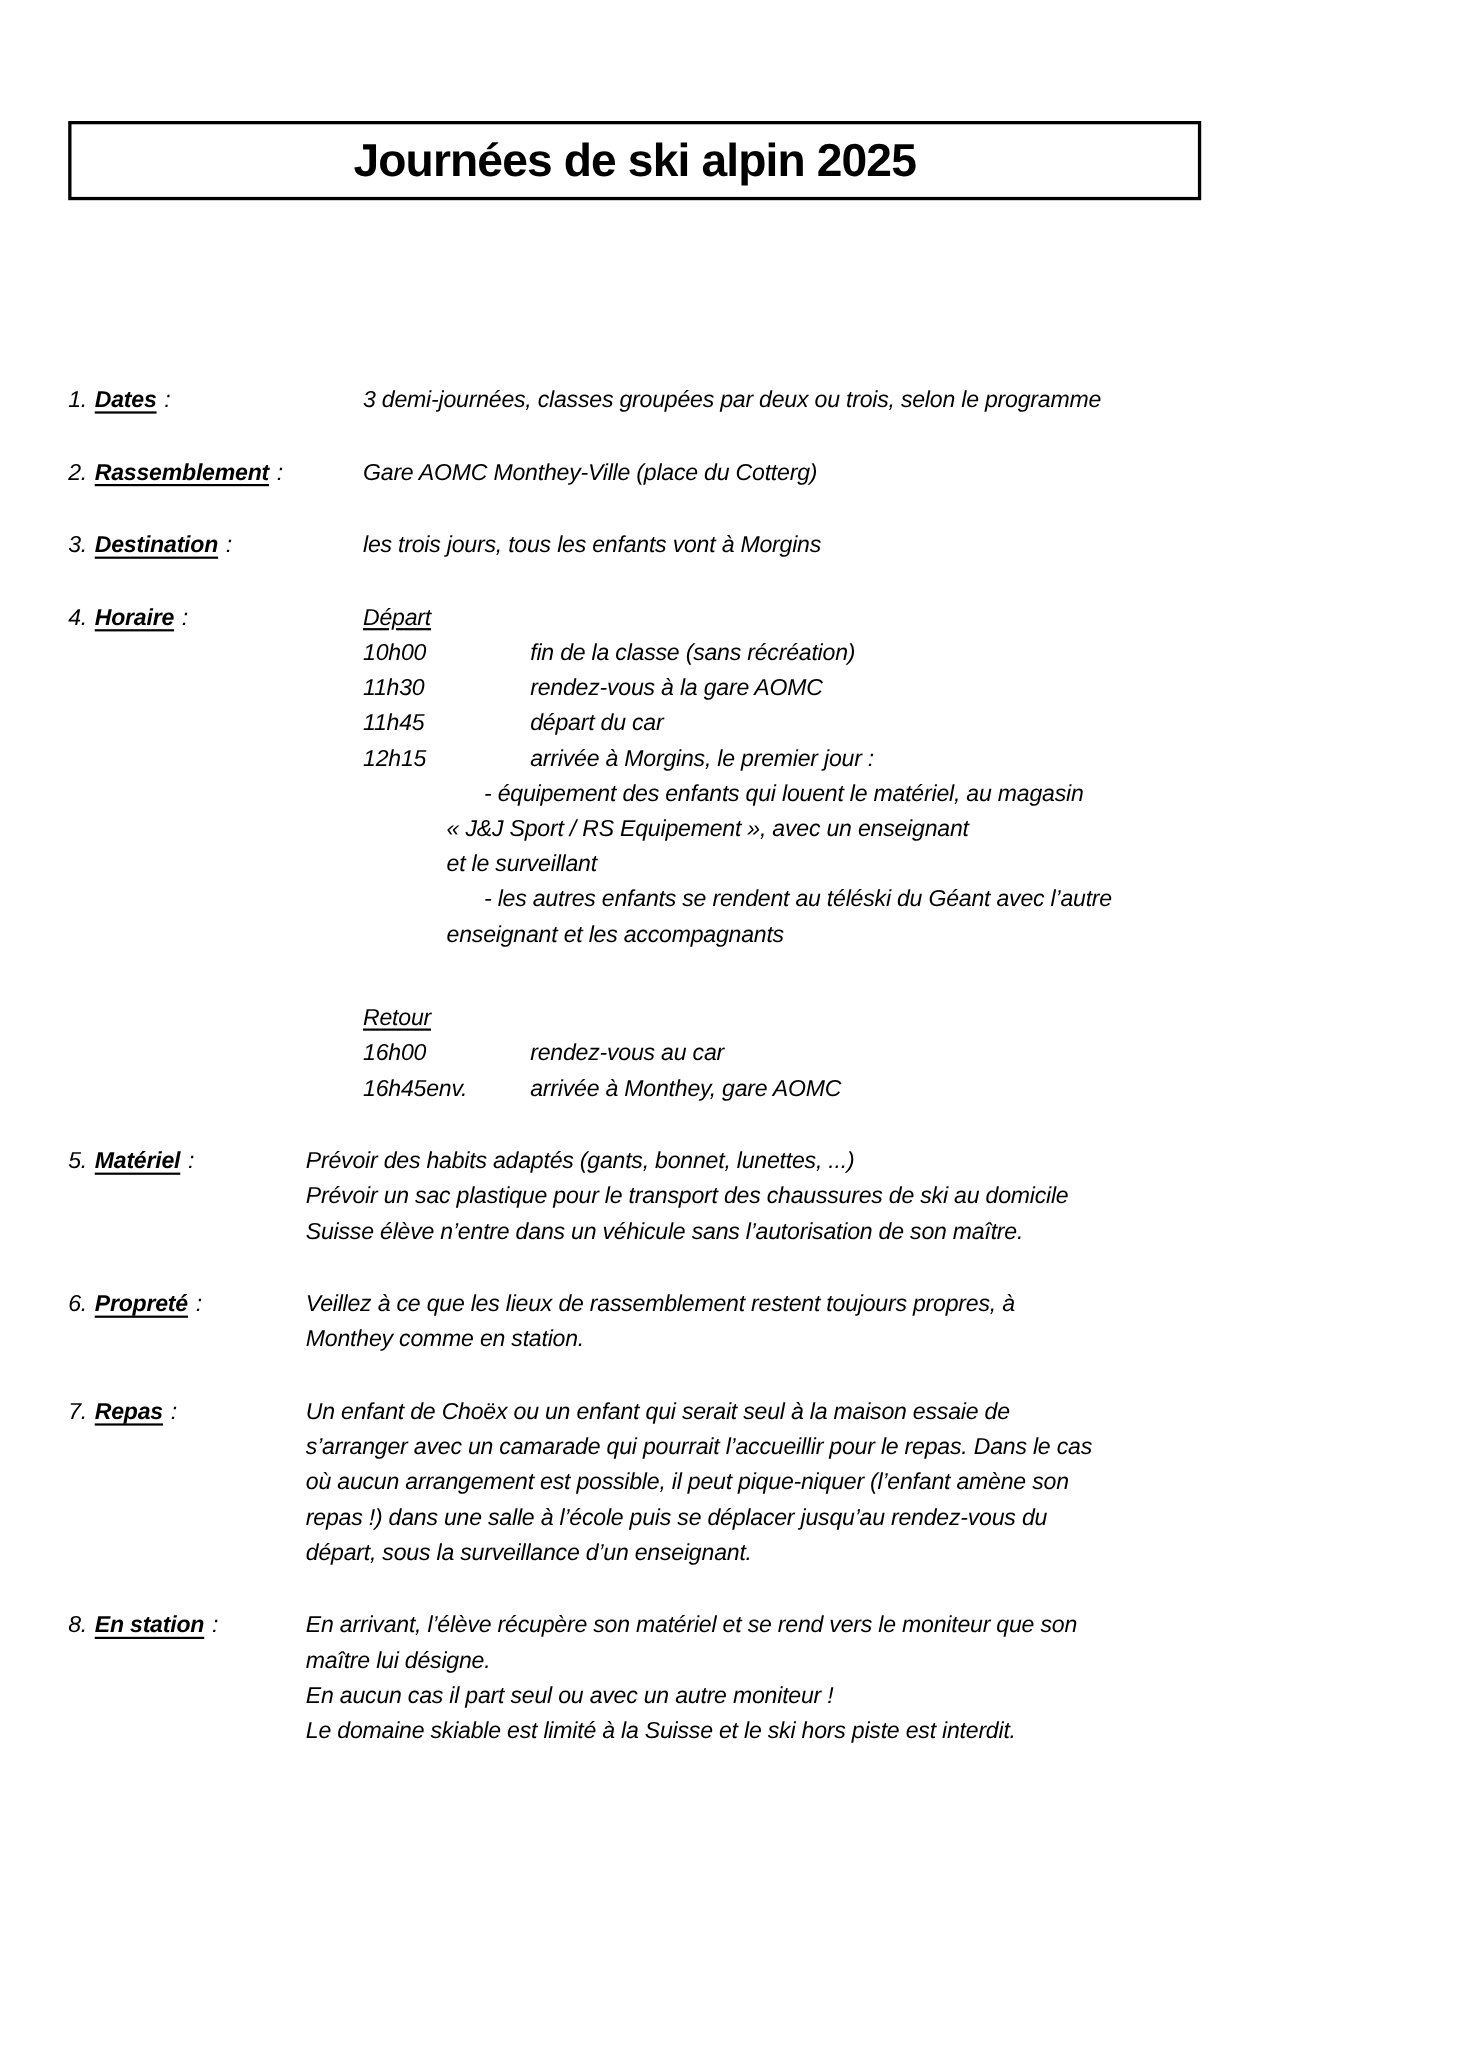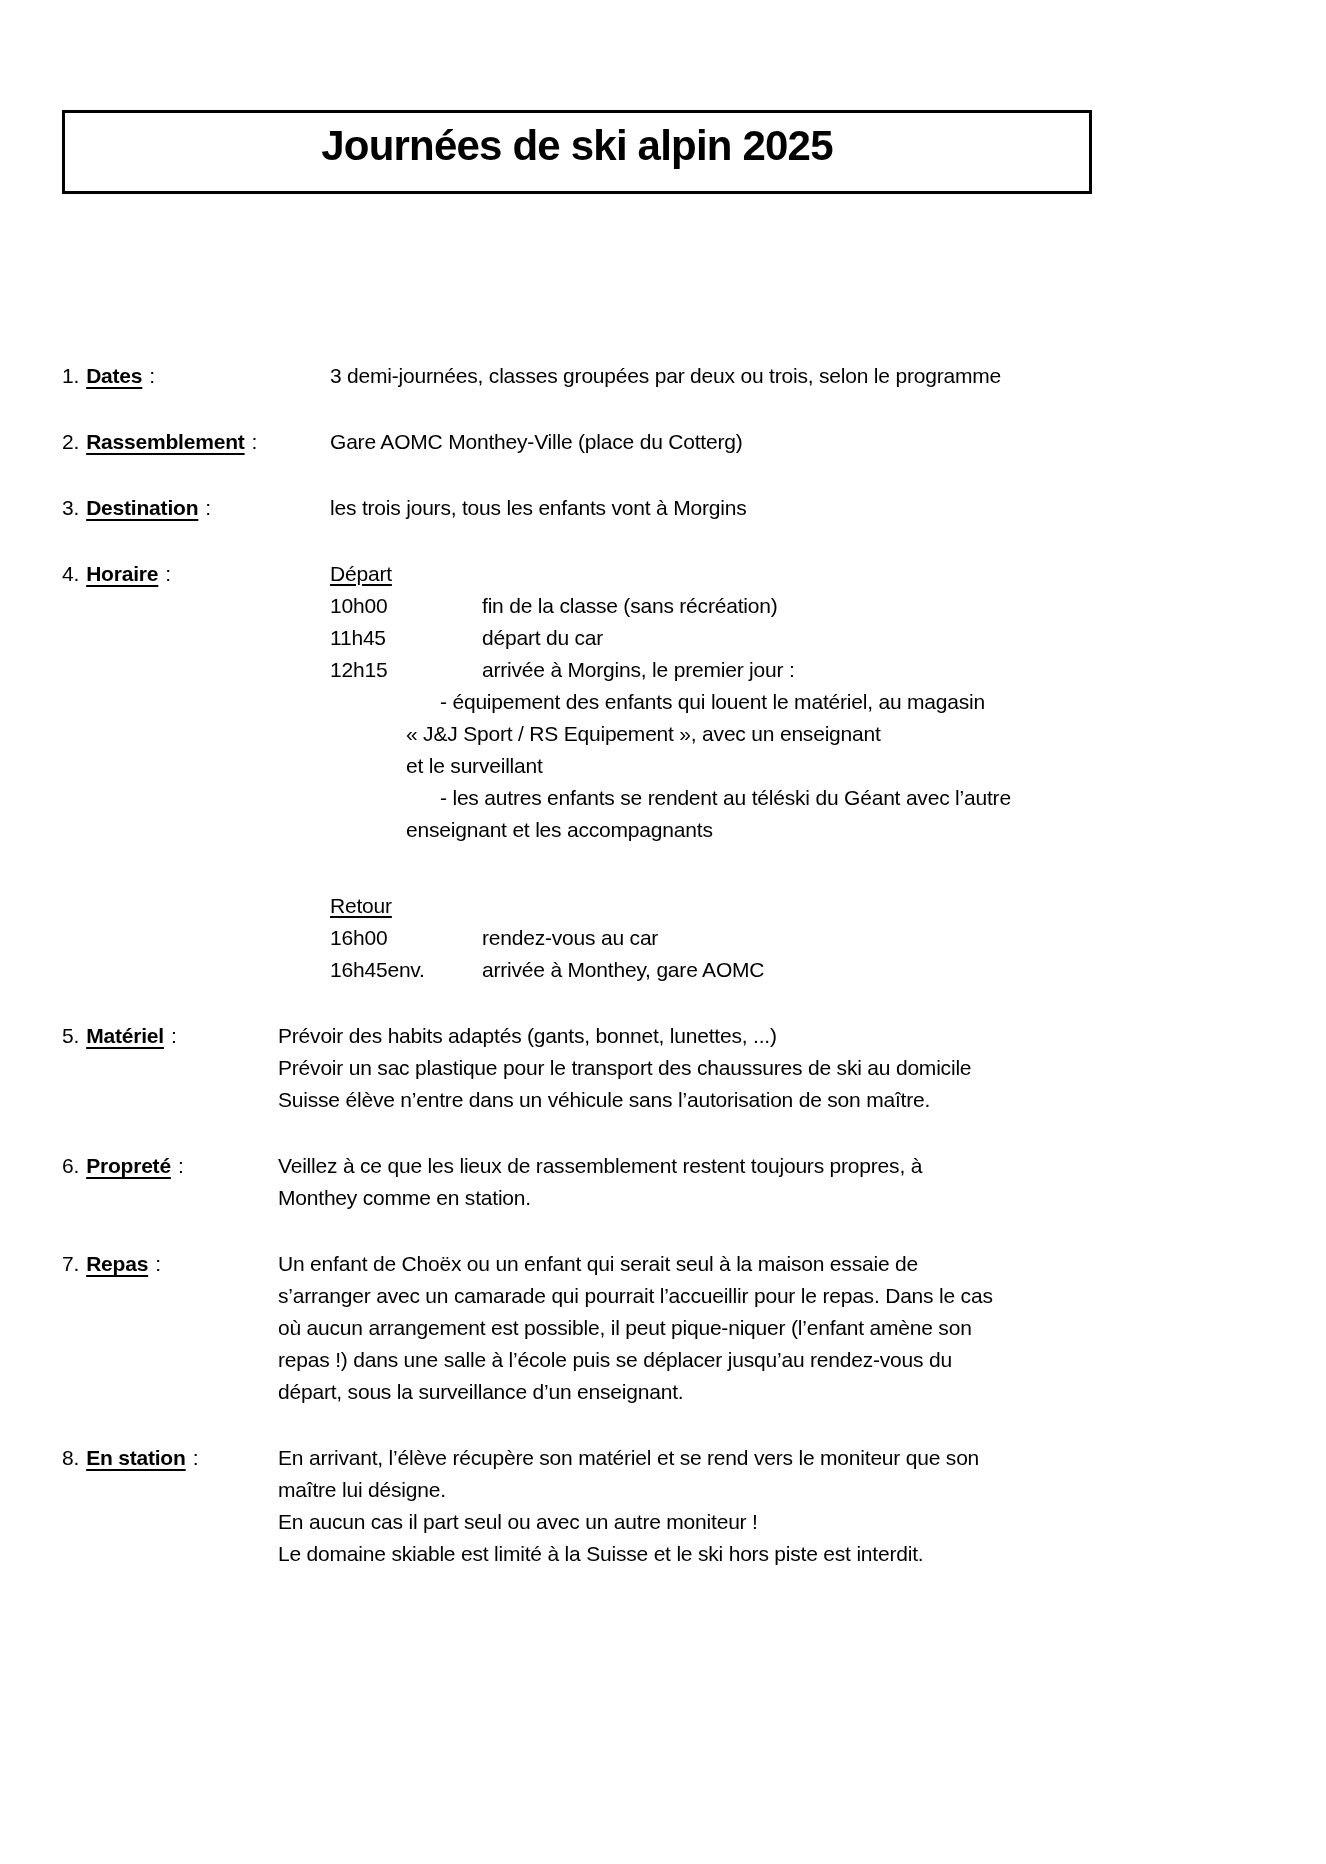--- a/index.html
+++ b/index.html
@@ -18,28 +18,29 @@
   }
   .title-box {
     box-sizing:border-box;
     width:1030px;
     border:3px solid #000;
     text-align:center;
     font-weight:bold;
     font-size:42px;
     line-height:54px;
     letter-spacing:-0.8px;
-    padding:6px 0 18px 0;
+    padding:6px 0 6px 0;
     margin-bottom:166px;
   }
   .items { }
   .item {
     display:grid;
     grid-template-columns:var(--c) 1fr;
     align-items:start;
+    font-style:italic;
   }
   .item + .item { margin-top:34px; }
   .head { white-space:nowrap; }
   .num { display:inline-block; margin-right:7px; }
   .label {
     font-weight:bold;
     text-decoration:underline;
     text-decoration-thickness:2px;
     text-underline-offset:4px;
   }
@@ -101,20 +102,24 @@
       <div class="head">
         <span class="num">4.</span><span class="label">Horaire</span><span class="colon">:</span>
       </div>
       <div class="body">
 
         <div class="sched-depart">
           <div class="sched-heading">Départ</div>
           <div class="srow">
             <span class="time">10h00</span>
             <span class="desc">fin de la classe (sans récréation)</span>
+          </div>
+          <div class="srow">
+            <span class="time">11h30</span>
+            <span class="desc">rendez-vous à la gare AOMC</span>
           </div>
           <div class="srow">
             <span class="time">11h45</span>
             <span class="desc">départ du car</span>
           </div>
           <div class="srow">
             <span class="time">12h15</span>
             <span class="desc">arrivée à Morgins, le premier jour :</span>
           </div>
           <div class="b-first">- équipement des enfants qui louent le matériel, au magasin</div>

